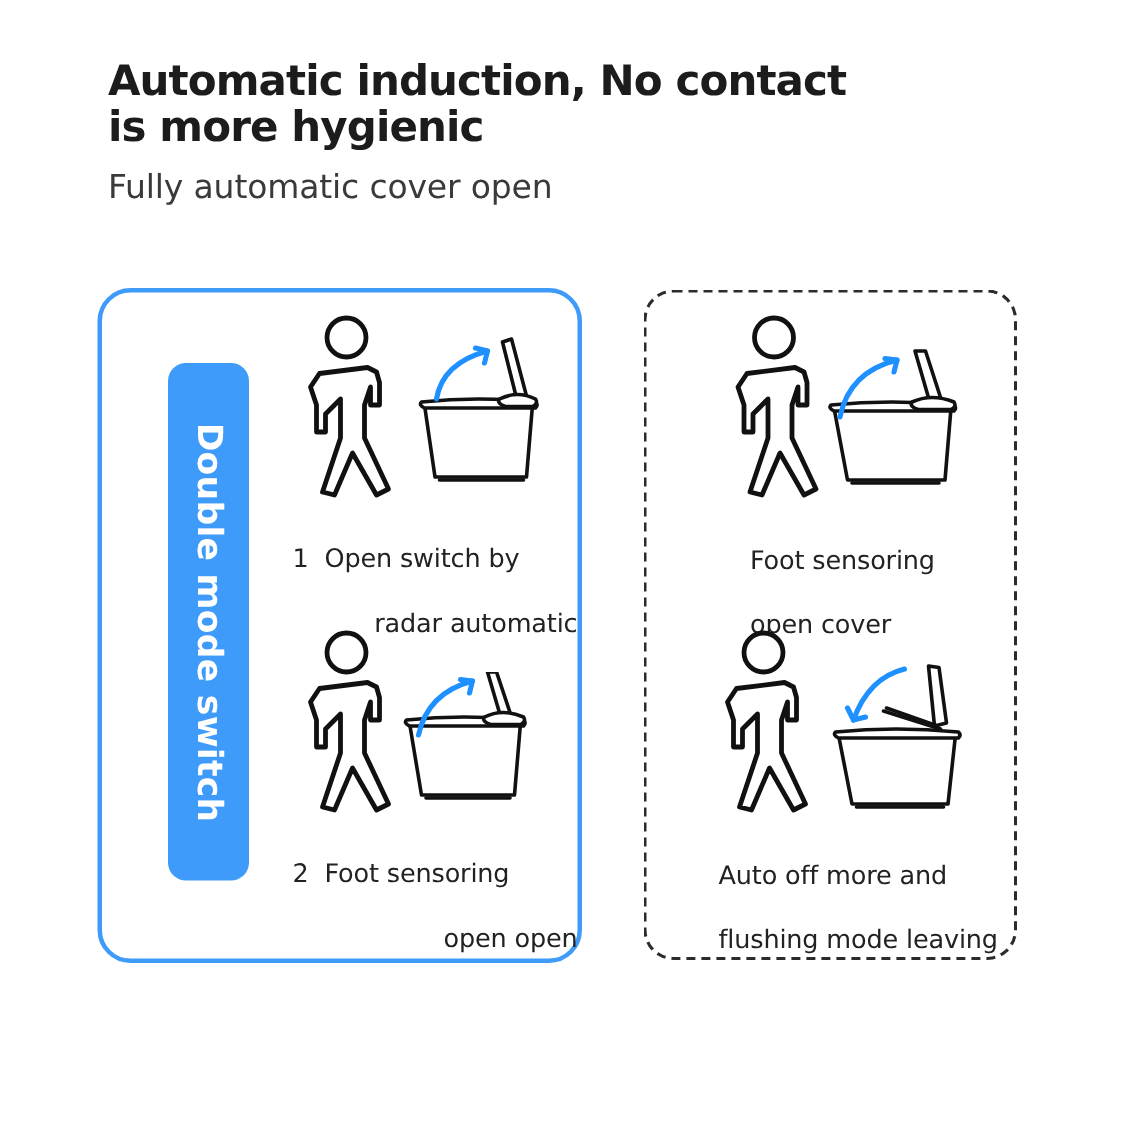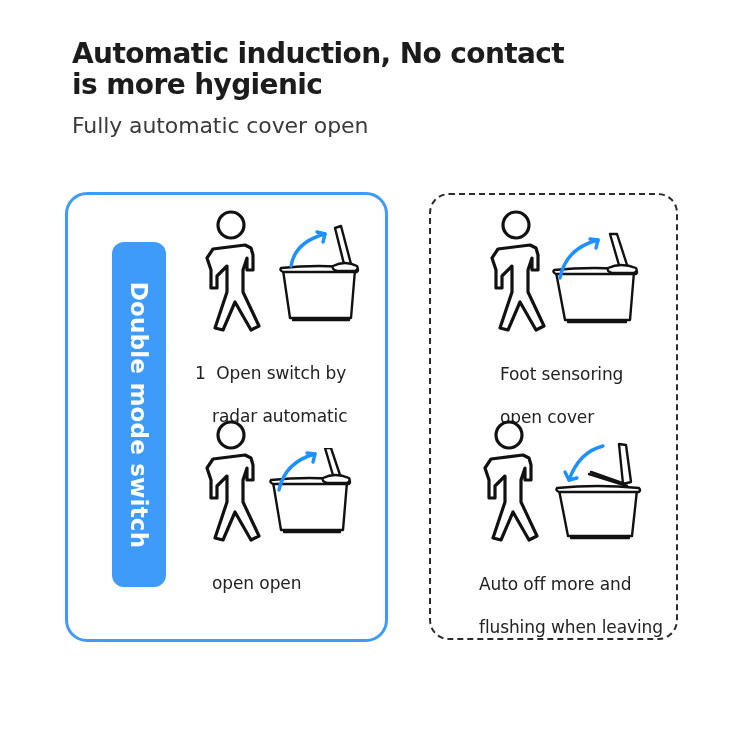--- a/index.html
+++ b/index.html
@@ -107,21 +107,21 @@
     color: #222222;
   }
 
   
   #step-1 { left: 195px; top: 208px; width: 190px; }
   #step-2 { left: 195px; top: 418px; width: 190px; }
   #step-1 .caption, #step-2 .caption {
     margin-top: 6px;
     text-indent: 0;
   }
-  #step-1 .cap-line2, #step-2 .cap-line2 { margin-left: 17px; }
+  #step-1 .cap-line2, #step-2 .cap-line2 { margin-left: 17px; text-align: right; }
 
   
   #step-3 { left: 480px; top: 208px; width: 200px; }
   #step-4 { left: 473px; top: 418px; width: 210px; }
   #step-3 .caption { margin-top: 7px; margin-left: 20px; }
   #step-4 .caption { margin-top: 7px; margin-left: 6px; }
 
   svg { display: block; }
 </style>
 </head>
@@ -175,20 +175,21 @@
       <path d="M12 34 L86 34 L82 82 L20 82 Z" fill="#ffffff"></path>
       <path d="M10 32 Q48 28 88 32 Q90 34 88 36 L12 36 Q8 34 10 32 Z" fill="#ffffff"></path>
       <path d="M23 84 L79 84"></path>
       <path d="M64 0 L70 0 L80 30 L74 34 Z" fill="#ffffff"></path>
       <path d="M62 30 Q74 24 88 30 Q90 33 86 35 L66 35 Q60 33 62 30 Z" fill="#ffffff"></path>
       <path d="M18 42 Q24 14 54 6" stroke="#1e90ff" stroke-width="3.4" fill="none"></path>
       <path d="M54 6 L46 5 M54 6 L52 14" stroke="#1e90ff" stroke-width="3.4" fill="none"></path>
     </svg>
   </div>
   <div class="caption">
+    <div><span class="num">2</span>&nbsp; <span>Foot sensoring</span></div>
     <div class="cap-line2">open open</div>
   </div>
 </div>
 
 <div id="panel-right"></div>
 
 <div class="step" id="step-3">
   <div class="art">
     <svg width="160" height="128" viewBox="0 0 160 128" fill="none" stroke="#111111" stroke-width="3.2" stroke-linejoin="round" stroke-linecap="round">
       <circle cx="36" cy="17" r="13" fill="#ffffff"></circle>
@@ -224,15 +225,15 @@
       <path d="M74 6 L81 7 L86 44 L78 46 Z" fill="#ffffff"></path>
       <path d="M44 36 L82 48"></path>
       <path d="M46 34 L80 46"></path>
 
       <path d="M58 8 Q34 14 24 42" stroke="#1e90ff" stroke-width="3.4" fill="none"></path>
       <path d="M24 42 L20 34 M24 42 L32 40" stroke="#1e90ff" stroke-width="3.4" fill="none"></path>
     </svg>
   </div>
   <div class="caption">
     <div>Auto off more and</div>
-    <div>flushing when leaving</div>
+    <div>flushing mode leaving</div>
   </div>
 </div>
 
 </body></html>

